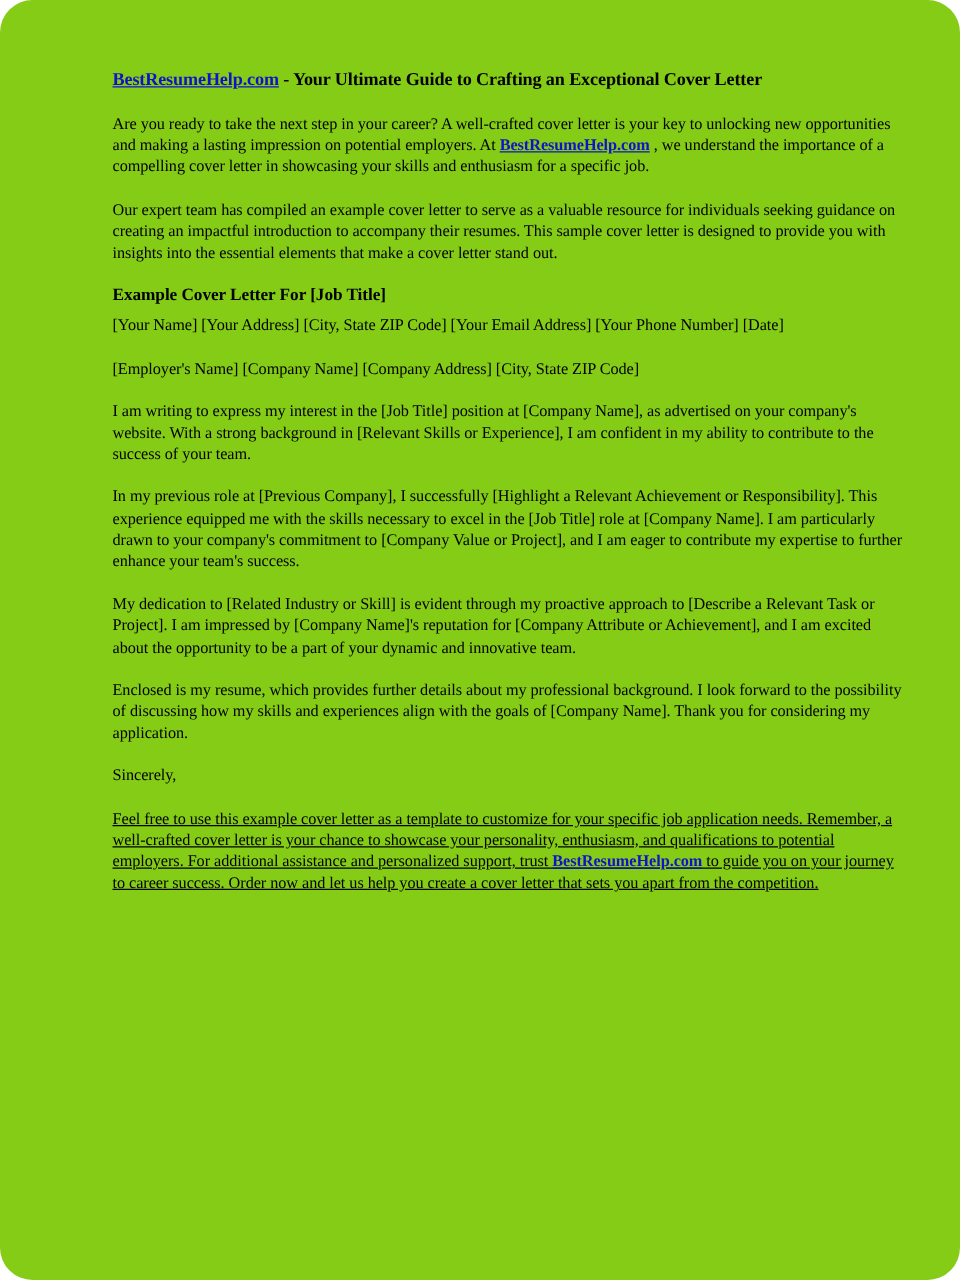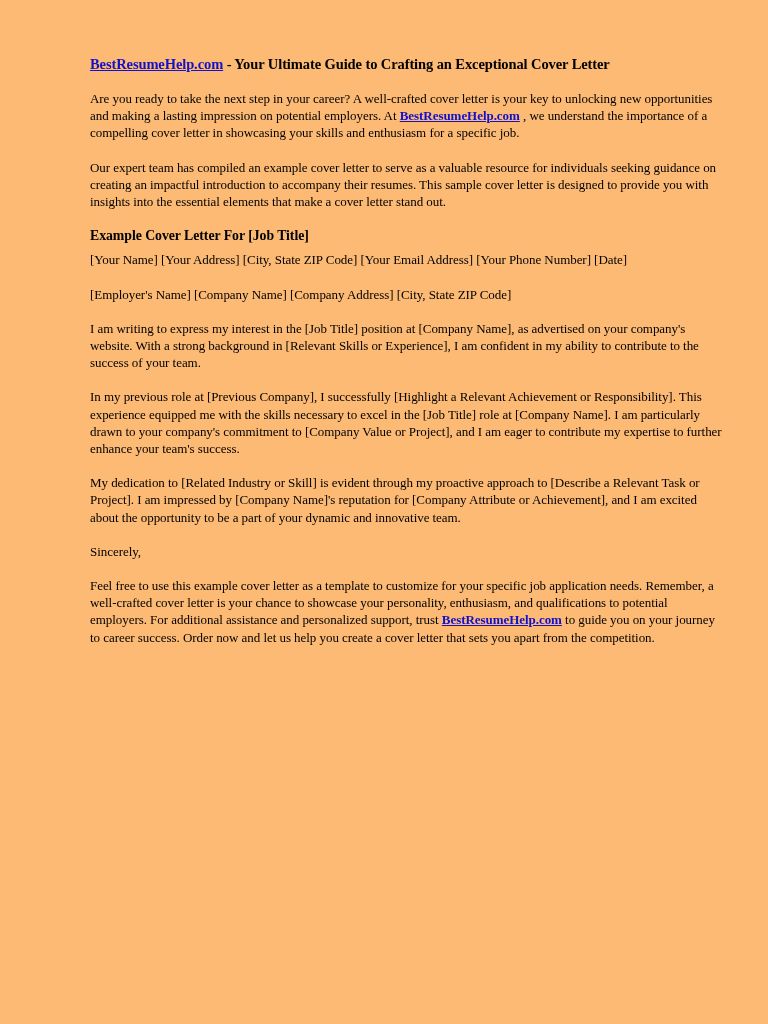--- a/index.html
+++ b/index.html
@@ -10,43 +10,45 @@
   body {
     width: 768px;
     height: 1024px;
     font-family: "Liberation Serif", "DejaVu Serif", serif;
     color: #000000;
     overflow: hidden;
   }
   .page {
     width: 768px;
     height: 1024px;
-    background: #fdba74;
+    background: #84cc16;
     box-sizing: border-box;
     padding: 56px 46px 0 90px;
+    border-radius: 26px;
   }
   .doc-body {
     width: 632px;
   }
   .doc-title {
     font-size: 14.5px;
     font-weight: bold;
     line-height: 17px;
     margin: 0 0 17px 0;
     letter-spacing: -0.1px;
   }
   p.para {
     font-size: 13px;
     line-height: 17.2px;
     margin: 0 0 17px 0;
     text-align: left;
     letter-spacing: -0.05px;
   }
   p.para:last-child {
     margin-bottom: 16px;
+    text-decoration: underline;
   }
   .section-heading {
     font-size: 13.8px;
     font-weight: bold;
     line-height: 17.2px;
     margin: 0 0 7px 0;
     letter-spacing: -0.05px;
   }
   .brand-link {
     color: #1111cc;
@@ -79,20 +81,21 @@
 
     <p class="para">[Employer's Name] [Company Name] [Company Address] [City, State ZIP Code]</p>
 
 
     <p class="para">I am writing to express my interest in the [Job Title] position at [Company Name], as advertised on your company's website. With a strong background in [Relevant Skills or Experience], I am confident in my ability to contribute to the success of your team.</p>
 
     <p class="para">In my previous role at [Previous Company], I successfully [Highlight a Relevant Achievement or Responsibility]. This experience equipped me with the skills necessary to excel in the [Job Title] role at [Company Name]. I am particularly drawn to your company's commitment to [Company Value or Project], and I am eager to contribute my expertise to further enhance your team's success.</p>
 
     <p class="para">My dedication to [Related Industry or Skill] is evident through my proactive approach to [Describe a Relevant Task or Project]. I am impressed by [Company Name]'s reputation for [Company Attribute or Achievement], and I am excited about the opportunity to be a part of your dynamic and innovative team.</p>
 
+    <p class="para">Enclosed is my resume, which provides further details about my professional background. I look forward to the possibility of discussing how my skills and experiences align with the goals of [Company Name]. Thank you for considering my application.</p>
 
     <p class="para">Sincerely,</p>
 
 
     <p class="para"><span>Feel free to use this example cover letter as a template to customize for your specific job application needs. Remember, a well-crafted cover letter is your chance to showcase your personality, enthusiasm, and qualifications to potential employers. For additional assistance and personalized support, trust </span><a class="brand-link" href="#">BestResumeHelp.com</a><span> to guide you on your journey to career success. Order now and let us help you create a cover letter that sets you apart from the competition.</span></p>
 
   </div>
 </div>
 
 </body></html>

